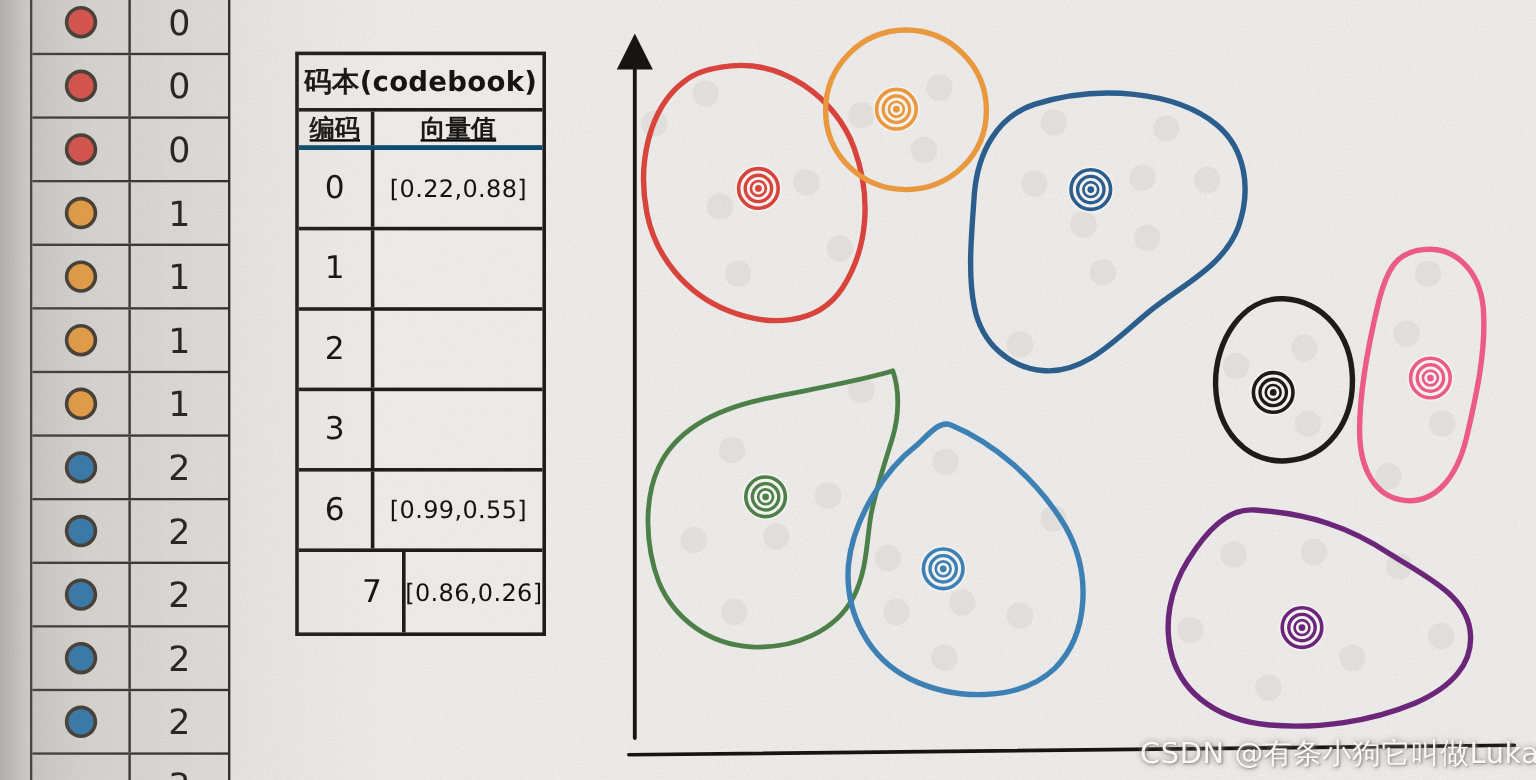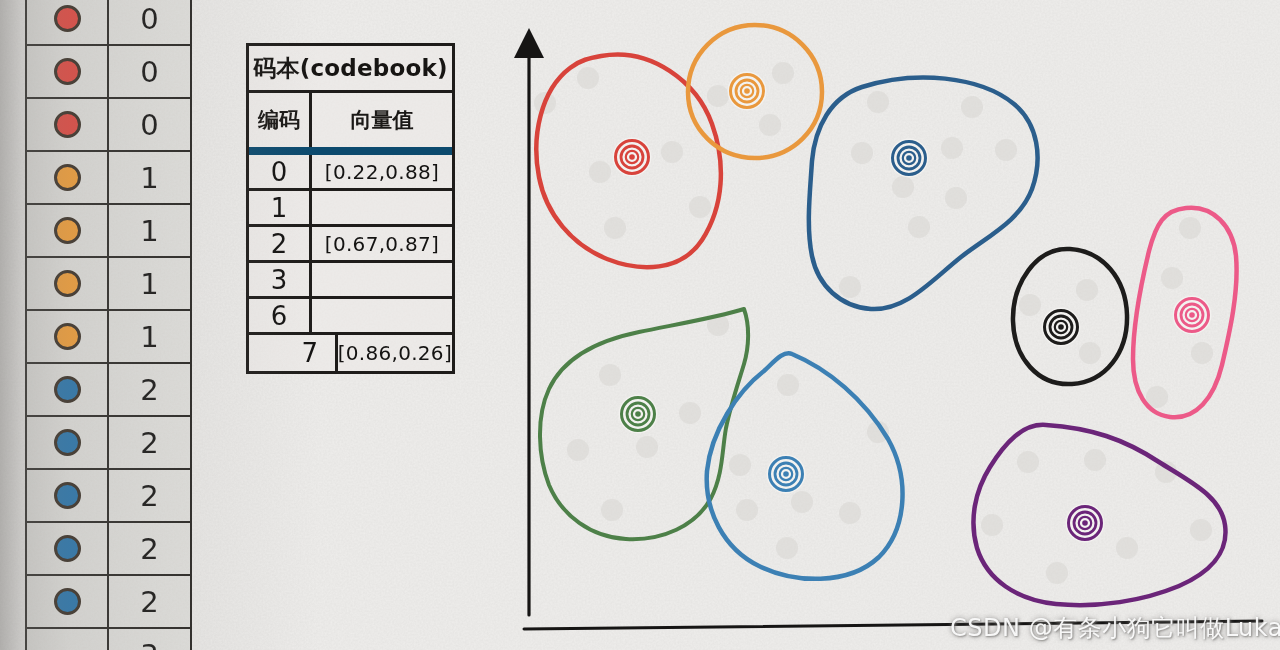--- a/index.html
+++ b/index.html
@@ -41,25 +41,25 @@
   .codebook{
     position:absolute;left:246px;top:43px;width:209px;z-index:2;
     border:3px solid #1e1c1a;box-sizing:border-box;
     background:rgba(236,234,231,0.55);
   }
   .cb-title{
     height:47px;display:flex;align-items:center;justify-content:center;
     border-bottom:3px solid #1e1c1a;box-sizing:border-box;
     font-size:23px;font-weight:600;color:#171513;letter-spacing:0.2px;
   }
-  .cb-headrow{display:flex;height:62px;border-bottom:8px solid #0c4a6e;box-sizing:border-box;}
+  .cb-headrow{display:flex;height:32px;border-bottom:4px solid #0c4a6e;box-sizing:border-box;text-decoration:underline;}
   .cb-hcell{display:flex;align-items:center;justify-content:center;font-size:21px;font-weight:600;color:#1b1917;}
   .cb-hcode{width:63px;border-right:3px solid #1e1c1a;box-sizing:border-box;}
   .cb-hvec{flex:1;}
-  .cb-row{display:flex;height:36px;border-bottom:3px solid #1e1c1a;box-sizing:border-box;text-align:right;}
+  .cb-row{display:flex;height:67px;border-bottom:3px solid #1e1c1a;box-sizing:border-box;text-align:right;}
   .cb-row:last-child{border-bottom:none;padding-left:36px;}
   .cb-code{width:63px;border-right:3px solid #1e1c1a;box-sizing:border-box;
     display:flex;align-items:center;justify-content:center;font-size:26px;color:#141312;}
   .cb-vec{flex:1;display:flex;align-items:center;justify-content:center;
     font-size:20px;color:#141312;letter-spacing:0.3px;}
   
   .watermark{
     position:absolute;top:612px;right:-3px;z-index:5;
     font-size:24px;color:rgba(252,252,252,0.95);letter-spacing:0.5px;white-space:nowrap;
     text-shadow:0 0 5px rgba(130,128,126,0.9), 1px 1px 2px rgba(110,108,106,0.7);
@@ -265,27 +265,27 @@
   <div>
       <div class="cb-row">
         <div class="cb-code">0</div>
         <div class="cb-vec">[0.22,0.88]</div>
       </div>
       <div class="cb-row">
         <div class="cb-code">1</div>
       </div>
       <div class="cb-row">
         <div class="cb-code">2</div>
-        <div class="cb-vec">[0.67,0.87]</div>
       </div>
       <div class="cb-row">
         <div class="cb-code">3</div>
       </div>
       <div class="cb-row">
         <div class="cb-code">6</div>
+        <div class="cb-vec">[0.99,0.55]</div>
       </div>
       <div class="cb-row">
         <div class="cb-code">7</div>
         <div class="cb-vec">[0.86,0.26]</div>
       </div>
     </div>
 </div>
 
 <div class="watermark">CSDN @有条小狗它叫做Luka</div>
 

